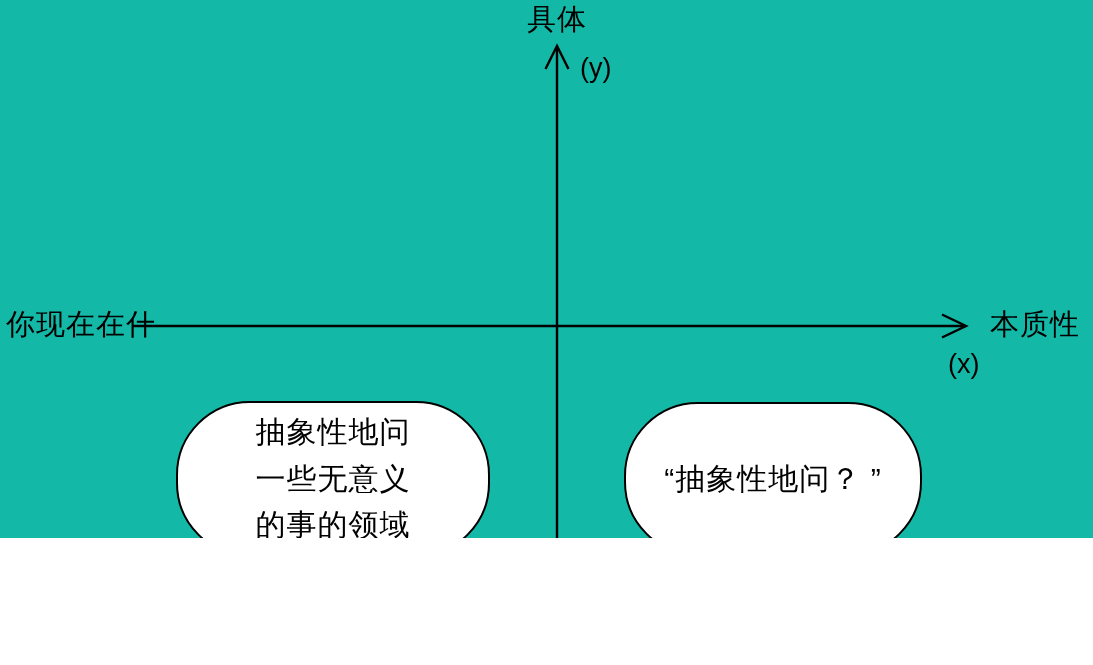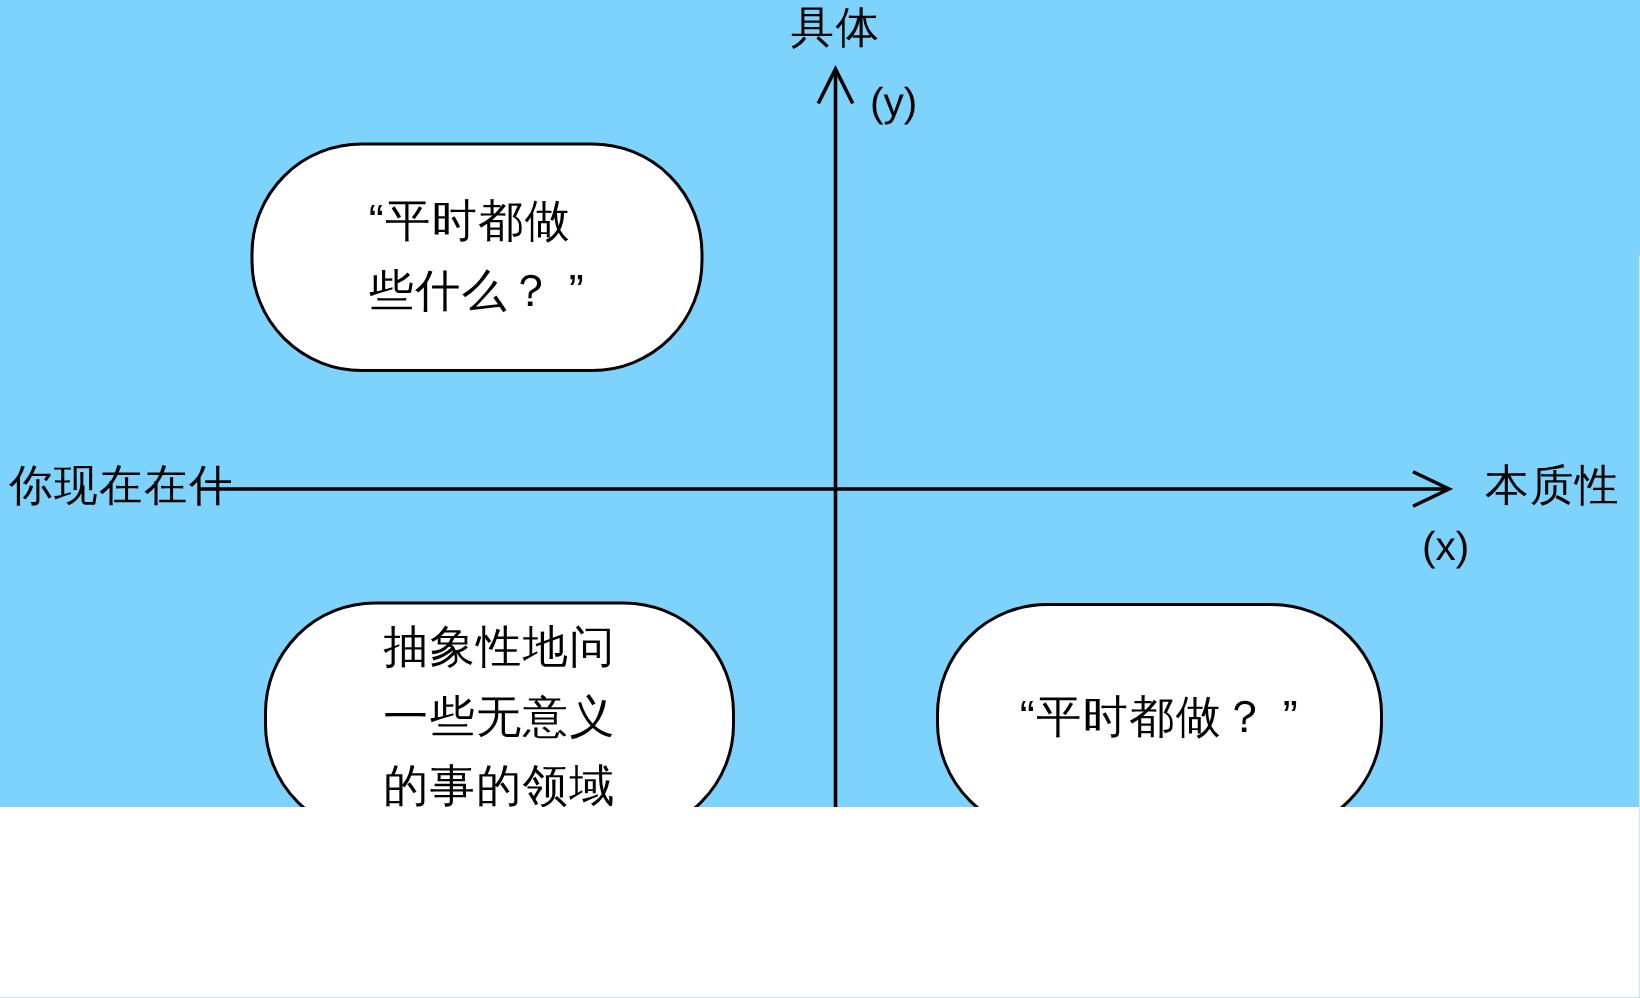--- a/index.html
+++ b/index.html
@@ -1,21 +1,21 @@
 <!DOCTYPE html>
 <html><head>
 <meta charset="utf-8">
 <style>
   * { margin: 0; padding: 0; box-sizing: border-box; }
   html, body { background: #ffffff; }
   .canvas {
     position: relative;
     width: 1093px;
     height: 538px;
-    background: #7dd3fc;
+    background: #14b8a6;
     color: #000000;
     font-family: "Liberation Sans", "DejaVu Sans", sans-serif;
     overflow: hidden;
   }
   .axes-svg {
     position: absolute;
     left: 0; top: 0;
     width: 1093px; height: 665px;
   }
   .axis-label {
@@ -79,29 +79,25 @@
   <div class="axis-sublabel lbl-y">(y)</div>
 
   <div class="axis-label lbl-left">你现在在什</div>
 
   <div class="axis-label lbl-right">本质性</div>
 
   <div class="axis-sublabel lbl-x">(x)</div>
 
   <div class="axis-label lbl-bottom">抽象</div>
 
-  <div class="bubble bubble-tl">
-    <span class="bubble-text">“平时都做
-些什么？ ”</span>
-  </div>
 
 
   <div class="bubble bubble-bl">
     <span class="bubble-text">抽象性地问
 一些无意义
 的事的领域</span>
   </div>
 
   <div class="bubble bubble-br">
-    <span class="bubble-text">“平时都做？ ”</span>
+    <span class="bubble-text">“抽象性地问？ ”</span>
   </div>
 
 </div>
 
 </body></html>

